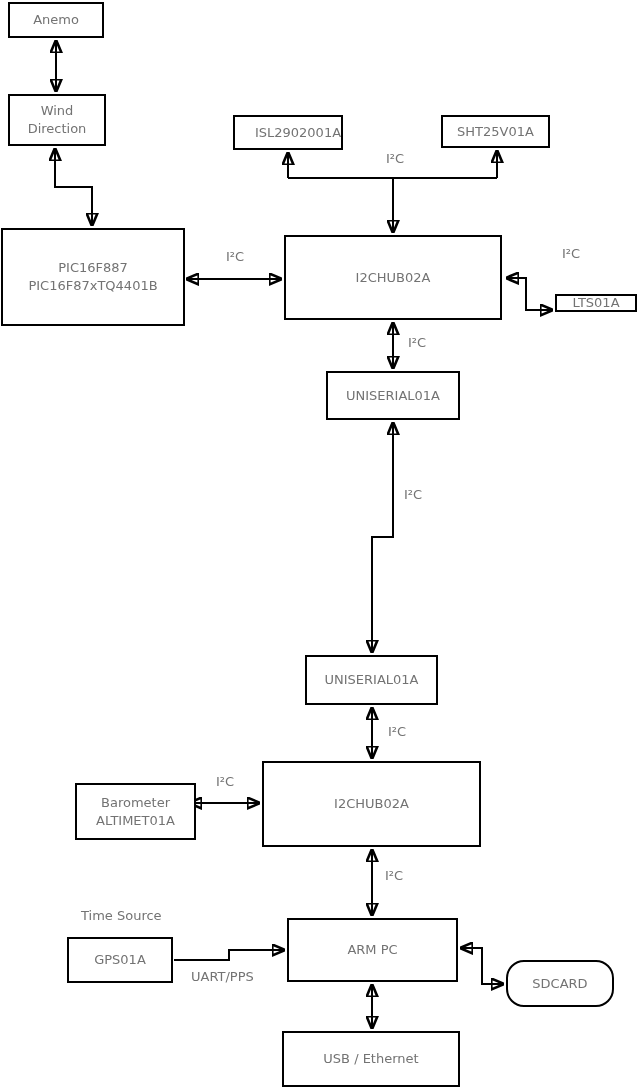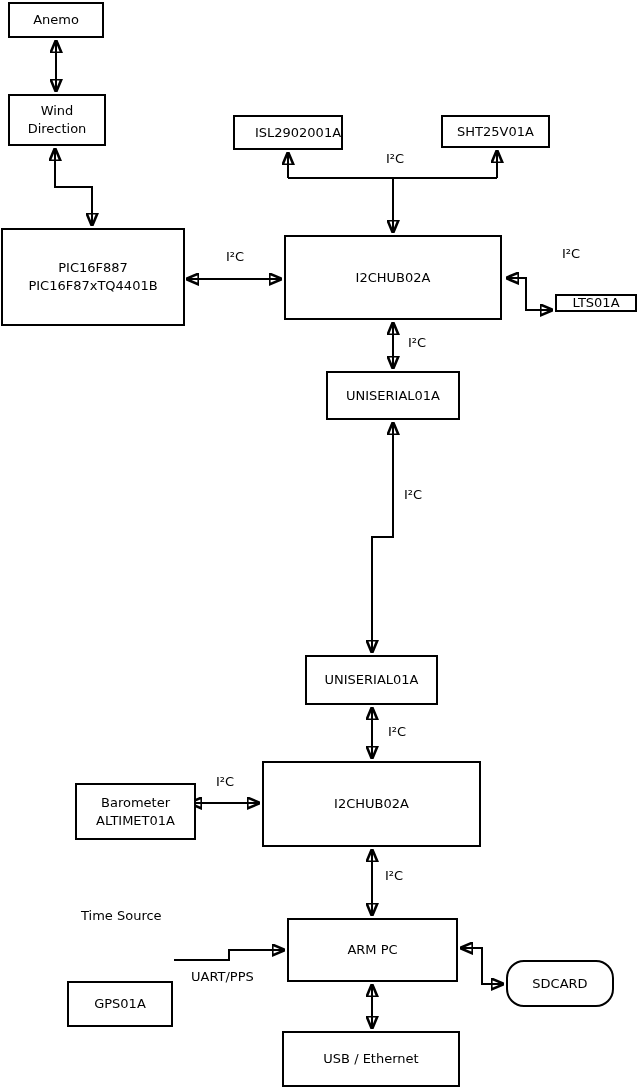--- a/index.html
+++ b/index.html
@@ -1,21 +1,21 @@
 <!DOCTYPE html>
 <html><head>
 <meta charset="utf-8">
 <style>
   * { margin: 0; padding: 0; box-sizing: border-box; }
   html, body { background: #ffffff; }
   body { width: 640px; height: 1089px; }
   .stage {
     position: relative; width: 640px; height: 1089px;
     font-family: "DejaVu Sans", "Liberation Sans", sans-serif;
-    color: #000000; background: #fff; overflow: hidden;
+    color: #737373; background: #fff; overflow: hidden;
   }
   .box {
     position: absolute; border: 2px solid #000; background: #fff;
     display: flex; align-items: center; justify-content: center;
     text-align: center; font-size: 13px; line-height: 18px;
     white-space: pre-line; z-index: 2;
   }
   .lbl {
     position: absolute; font-size: 13px; line-height: 16px;
     white-space: nowrap; z-index: 2;
@@ -72,21 +72,21 @@
 PIC16F87xTQ4401B</div>
   <div class="box" style="left:233px; top:115px; width:110px; height:35px;padding-left:20px;">ISL2902001A</div>
   <div class="box" style="left:441px; top:115px; width:109px; height:33px;">SHT25V01A</div>
   <div class="box" style="left:284px; top:235px; width:218px; height:85px;">I2CHUB02A</div>
   <div class="box" style="left:555px; top:294px; width:82px; height:18px;">LTS01A</div>
   <div class="box" style="left:326px; top:371px; width:134px; height:49px;">UNISERIAL01A</div>
   <div class="box" style="left:305px; top:655px; width:133px; height:50px;">UNISERIAL01A</div>
   <div class="box" style="left:262px; top:761px; width:219px; height:86px;">I2CHUB02A</div>
   <div class="box" style="left:75px; top:775px; width:121px; height:57px;margin-top:8px;">Barometer
 ALTIMET01A</div>
-  <div class="box" style="left:67px; top:937px; width:106px; height:46px;margin-top:44px;">GPS01A</div>
+  <div class="box" style="left:67px; top:937px; width:106px; height:46px;">GPS01A</div>
   <div class="box" style="left:287px; top:918px; width:171px; height:64px;">ARM PC</div>
   <div class="box" style="left:506px; top:960px; width:108px; height:47px;border-radius:18px;">SDCARD</div>
   <div class="box" style="left:282px; top:1031px; width:178px; height:56px;">USB / Ethernet</div>
 
   <div class="lbl" style="left:386px; top:151px;">I²C</div>
   <div class="lbl" style="left:226px; top:249px;">I²C</div>
   <div class="lbl" style="left:562px; top:246px;">I²C</div>
   <div class="lbl" style="left:408px; top:335px;">I²C</div>
   <div class="lbl" style="left:404px; top:487px;">I²C</div>
   <div class="lbl" style="left:388px; top:724px;">I²C</div>

